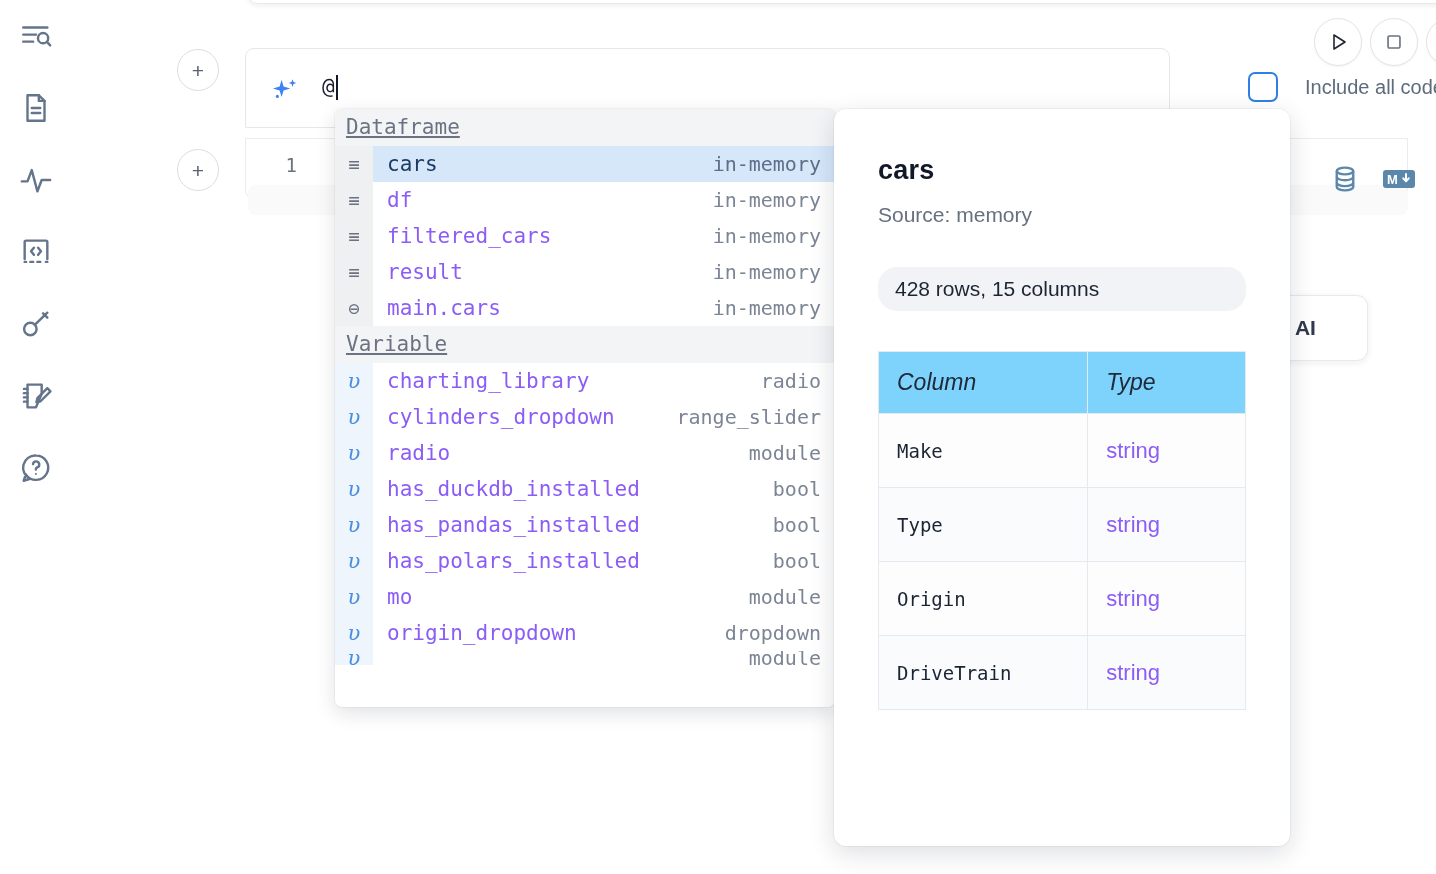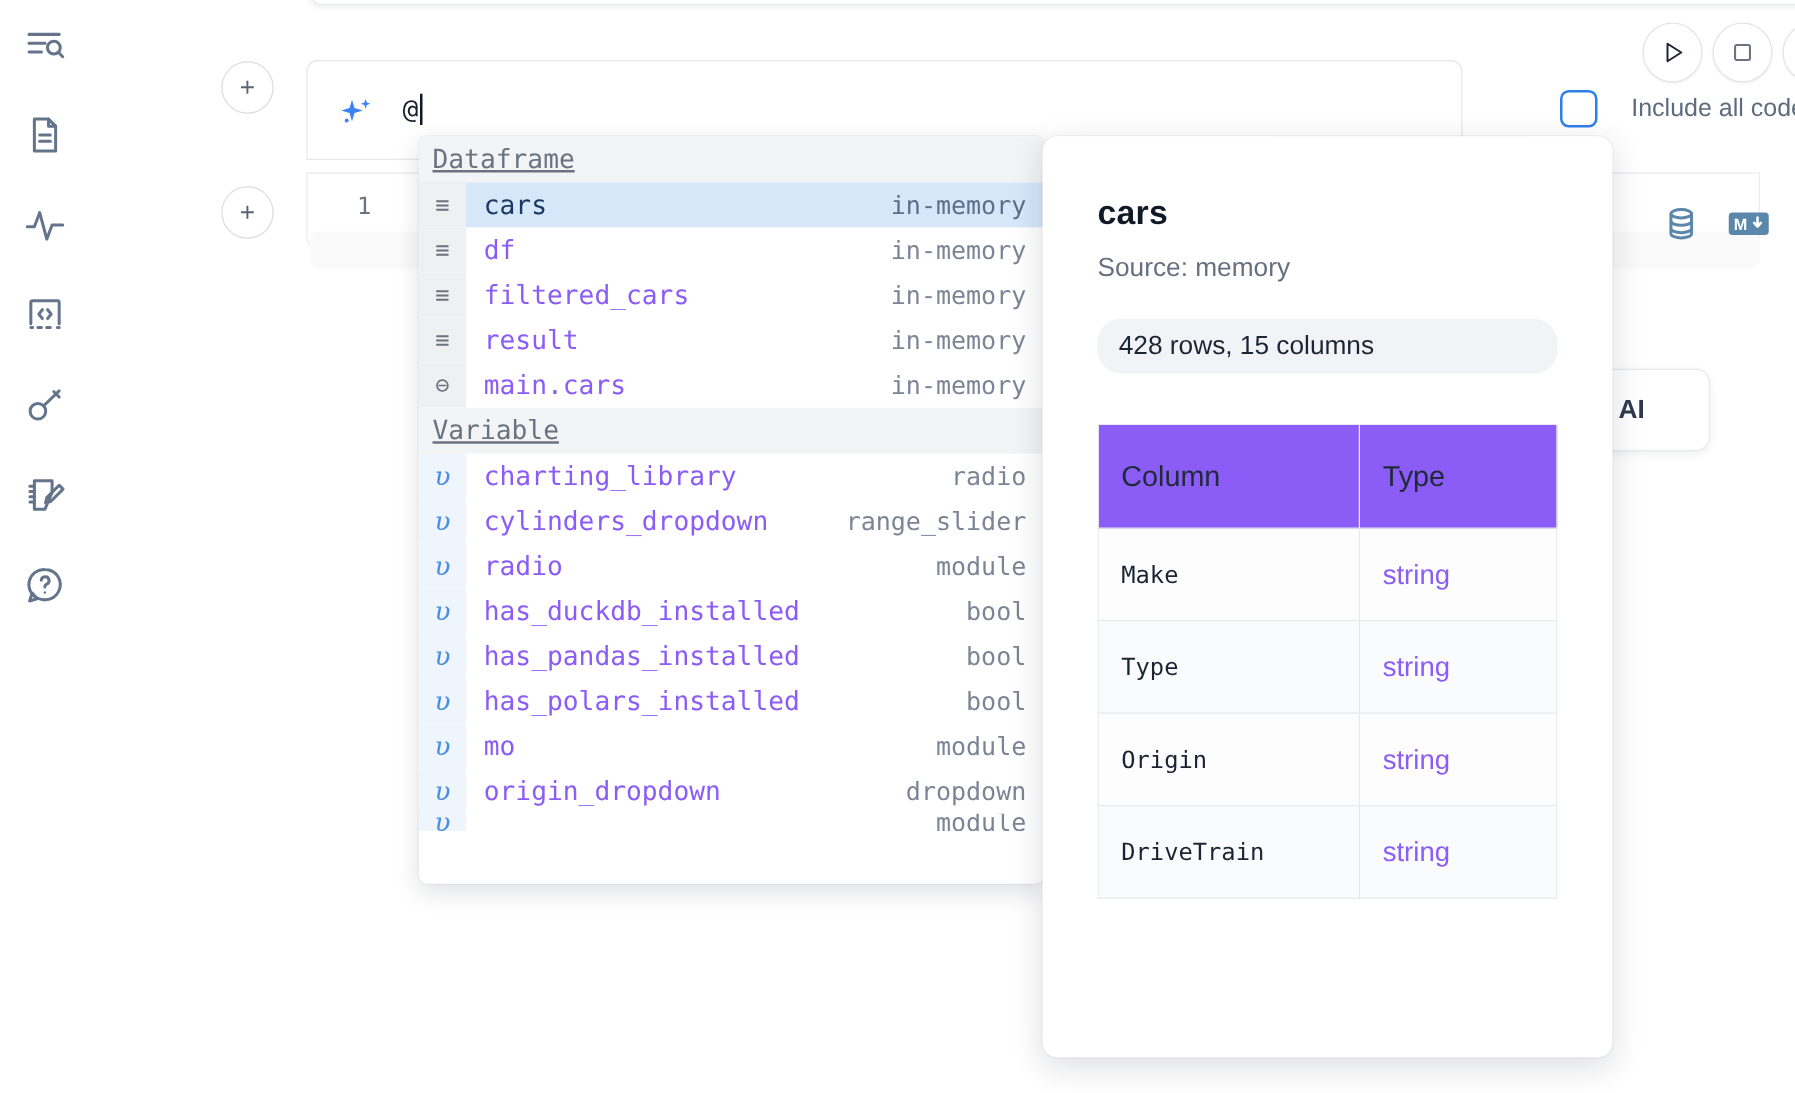--- a/index.html
+++ b/index.html
@@ -138,32 +138,32 @@
   
   .detail {
     position: absolute; left: 834px; top: 109px; width: 456px; height: 737px;
     background: #fff; border-radius: 12px;
     box-shadow: 0 7px 26px rgba(15,23,42,.14), 0 0 0 1px rgba(15,23,42,.04);
     padding: 46px 44px 0 44px; overflow: hidden;
   }
   .d-title { font-size: 27px; font-weight: 700; color: #111827; letter-spacing: .2px; }
   .d-source { margin-top: 17px; font-size: 21px; color: #66707f; }
   .d-stat {
-    margin-top: 28px; height: 44px; border-radius: 19px; background: #f1f3f7;
+    margin-top: 40px; height: 44px; border-radius: 19px; background: #f1f3f7;
     display: flex; align-items: center; padding-left: 17px;
     font-size: 21px; color: #1c2533;
   }
   .d-tablewrap { margin-top: 40px; height: 432px; overflow: hidden; }
   table.d-table { width: 100%; border-collapse: collapse; table-layout: fixed; }
   table.d-table th, table.d-table td {
     border: 1px solid #e5e9f0; padding: 0 18px; height: 74px; text-align: left;
     vertical-align: middle; font-weight: normal;
   }
   table.d-table th {
-    background: #8b5cf6; font-size: 23px; color: #202a3a; height: 83px;
+    background: #7dd3fc; font-size: 23px; color: #202a3a; height: 62px; font-style: italic;
   }
   table.d-table td.col-name {
     font-family: "DejaVu Sans Mono", monospace; font-size: 19px; color: #1b2433;
   }
   table.d-table td.col-type { font-size: 22px; color: #8b5cf6; }
   table.d-table tr:nth-child(even) td { background: #fafbfd; }
   table.d-table tr:nth-child(odd) td { background: #fdfdfe; }
   table.d-table col.c1 { width: 57%; }
 </style>
 </head>

